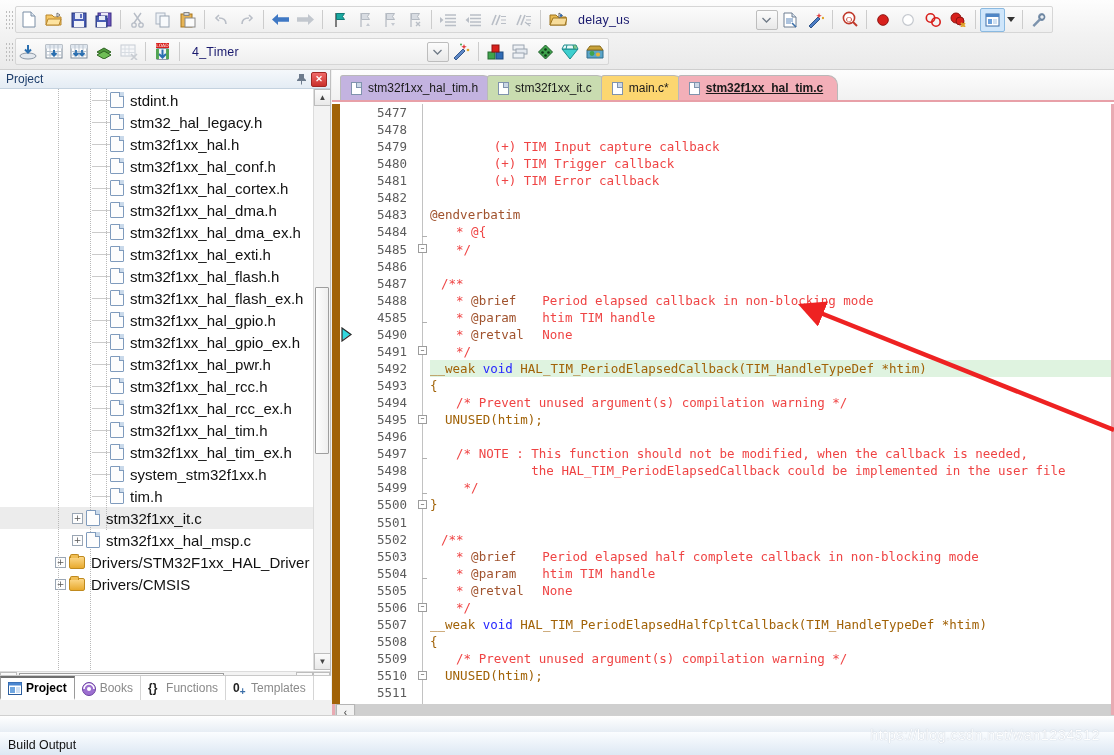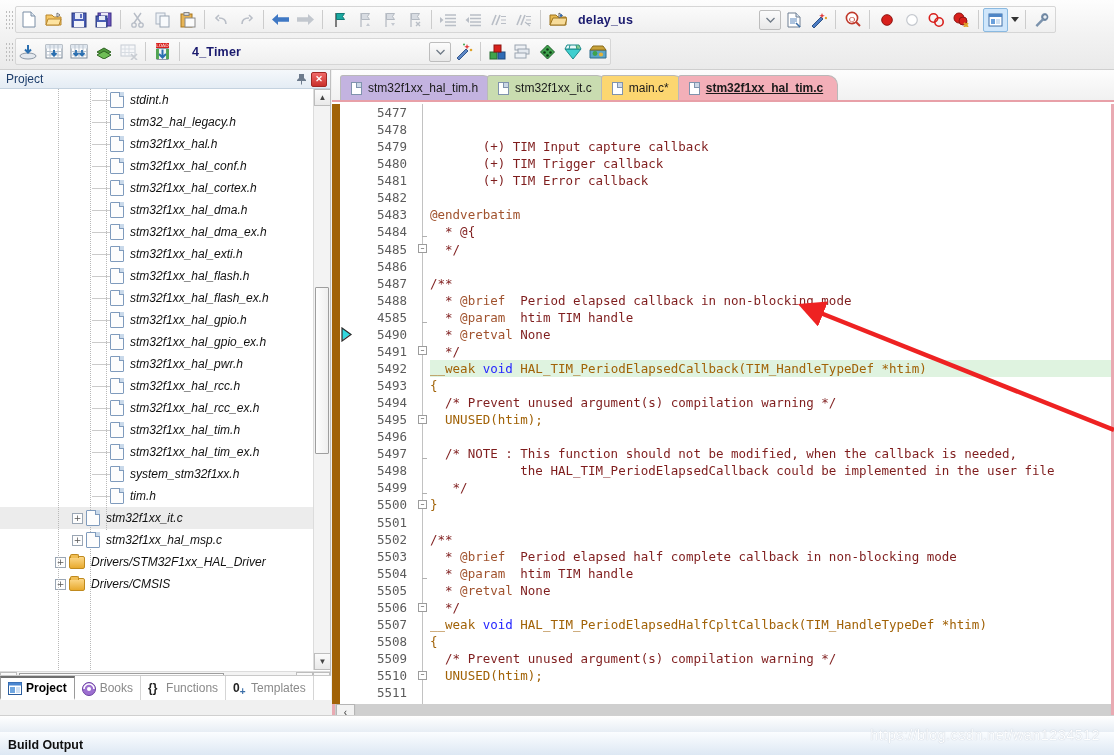--- a/index.html
+++ b/index.html
@@ -53,21 +53,21 @@
   .tbtn.sel {
     background: #cfe6fb;
     border: 1px solid #8ab9e0;
     border-radius: 2px;
   }
   .tsep {
     width: 1px; height: 19px; background: #cccccc;
     margin: 0 4px;
   }
   .tb-text {
-    font-size: 12.5px; color: #1a1a6e; font-weight: bold;
+    font-size: 12.5px; color: #1a1a6e; font-weight: normal;
     padding: 0 8px; letter-spacing: .2px;
     white-space: nowrap;
   }
   .tb-combo {
     width: 22px; height: 20px;
     border: 1px solid #bdbdbd; background: linear-gradient(to bottom,#fcfcfc,#e8e8e8);
     display: inline-flex; align-items: center; justify-content: center;
     border-radius: 2px;
   }
   .tb-filler { flex: 1; }
@@ -147,21 +147,21 @@
     width: 16px; height: 13px; margin-right: 6px; flex: none;
     background: linear-gradient(to bottom,#fcd88a,#e8aa2e);
     border: 1px solid #c08a1e; border-radius: 1px 2px 2px 2px;
     position: relative;
   }
   .foldi:before {
     content:""; position: absolute; left: 0; top: -3px; width: 7px; height: 3px;
     background: #f0be54; border: 1px solid #c08a1e; border-bottom: none;
     border-radius: 2px 2px 0 0;
   }
-  .tlabel { font-size: 12px; color: #111; font-style: italic; }
+  .tlabel { font-size: 15px; color: #111; }
 
   
   .vscroll {
     position: absolute; right: 0; top: 19px; width: 17px; bottom: 30px;
     background: #f3f3f3; border-left: 1px solid #dcdcdc;
   }
   .vscroll .arrow {
     position: absolute; left: 0; width: 17px; height: 17px;
     background: linear-gradient(to bottom,#fbfbfb,#e9e9e9);
     border: 1px solid #bdbdbd;
@@ -280,21 +280,21 @@
   .fold-line {
     position: absolute; left: 6px; top: 0; bottom: 0; width: 1px; background: #c2c2c2;
   }
   .gline { height: 17.07px; padding-right: 6px; white-space: pre; }
   .codetext {
     position: absolute; left: 90px; top: 0; right: 0; bottom: 0;
     white-space: pre;
   }
   .cline { height: 17.07px; white-space: pre; color: #000; }
   .cline.hl { background: #dff3e0; }
-  .c-cmt { color: #7f1d1d; }
+  .c-cmt { color: #ef4444; margin-left: 11px; }
   .c-doc { color: #a0522d; }
   .c-kw  { color: #2525ff; }
   .c-txt { color: #a16207; }
 
   .foldbox {
     position: absolute; width: 9px; height: 9px;
     border: 1px solid #9c9c9c; background: #fff;
     display: flex; align-items: center; justify-content: center;
     font-size: 8px; line-height: 8px; color: #555;
     font-family: "DejaVu Sans", sans-serif;
@@ -330,21 +330,20 @@
   .annot {
     position: absolute; left: 0; top: 0; width: 1114px; height: 755px;
     pointer-events: none;
   }
 
   
   .bottom {
     position: absolute; left: 0; bottom: 0; width: 1114px; height: 40px;
     background: linear-gradient(to bottom,#ffffff 0%, #e8eef5 40%, #c9d9e8 100%);
     border-top: 1px solid #d0d0d0;
-    font-weight: bold;
   }
   .buildbar {
     position: absolute; left: 0; bottom: 0; width: 1114px; height: 23px;
     background: linear-gradient(to bottom,#fbfdff,#dde8f3);
   }
   .watermark {
     position: absolute; right: 14px; bottom: 12px;
     font-size: 14.5px; color: #ffffff; opacity: .92;
     letter-spacing: .4px;
     text-shadow: 0 0 1px rgba(150,165,185,.9);

